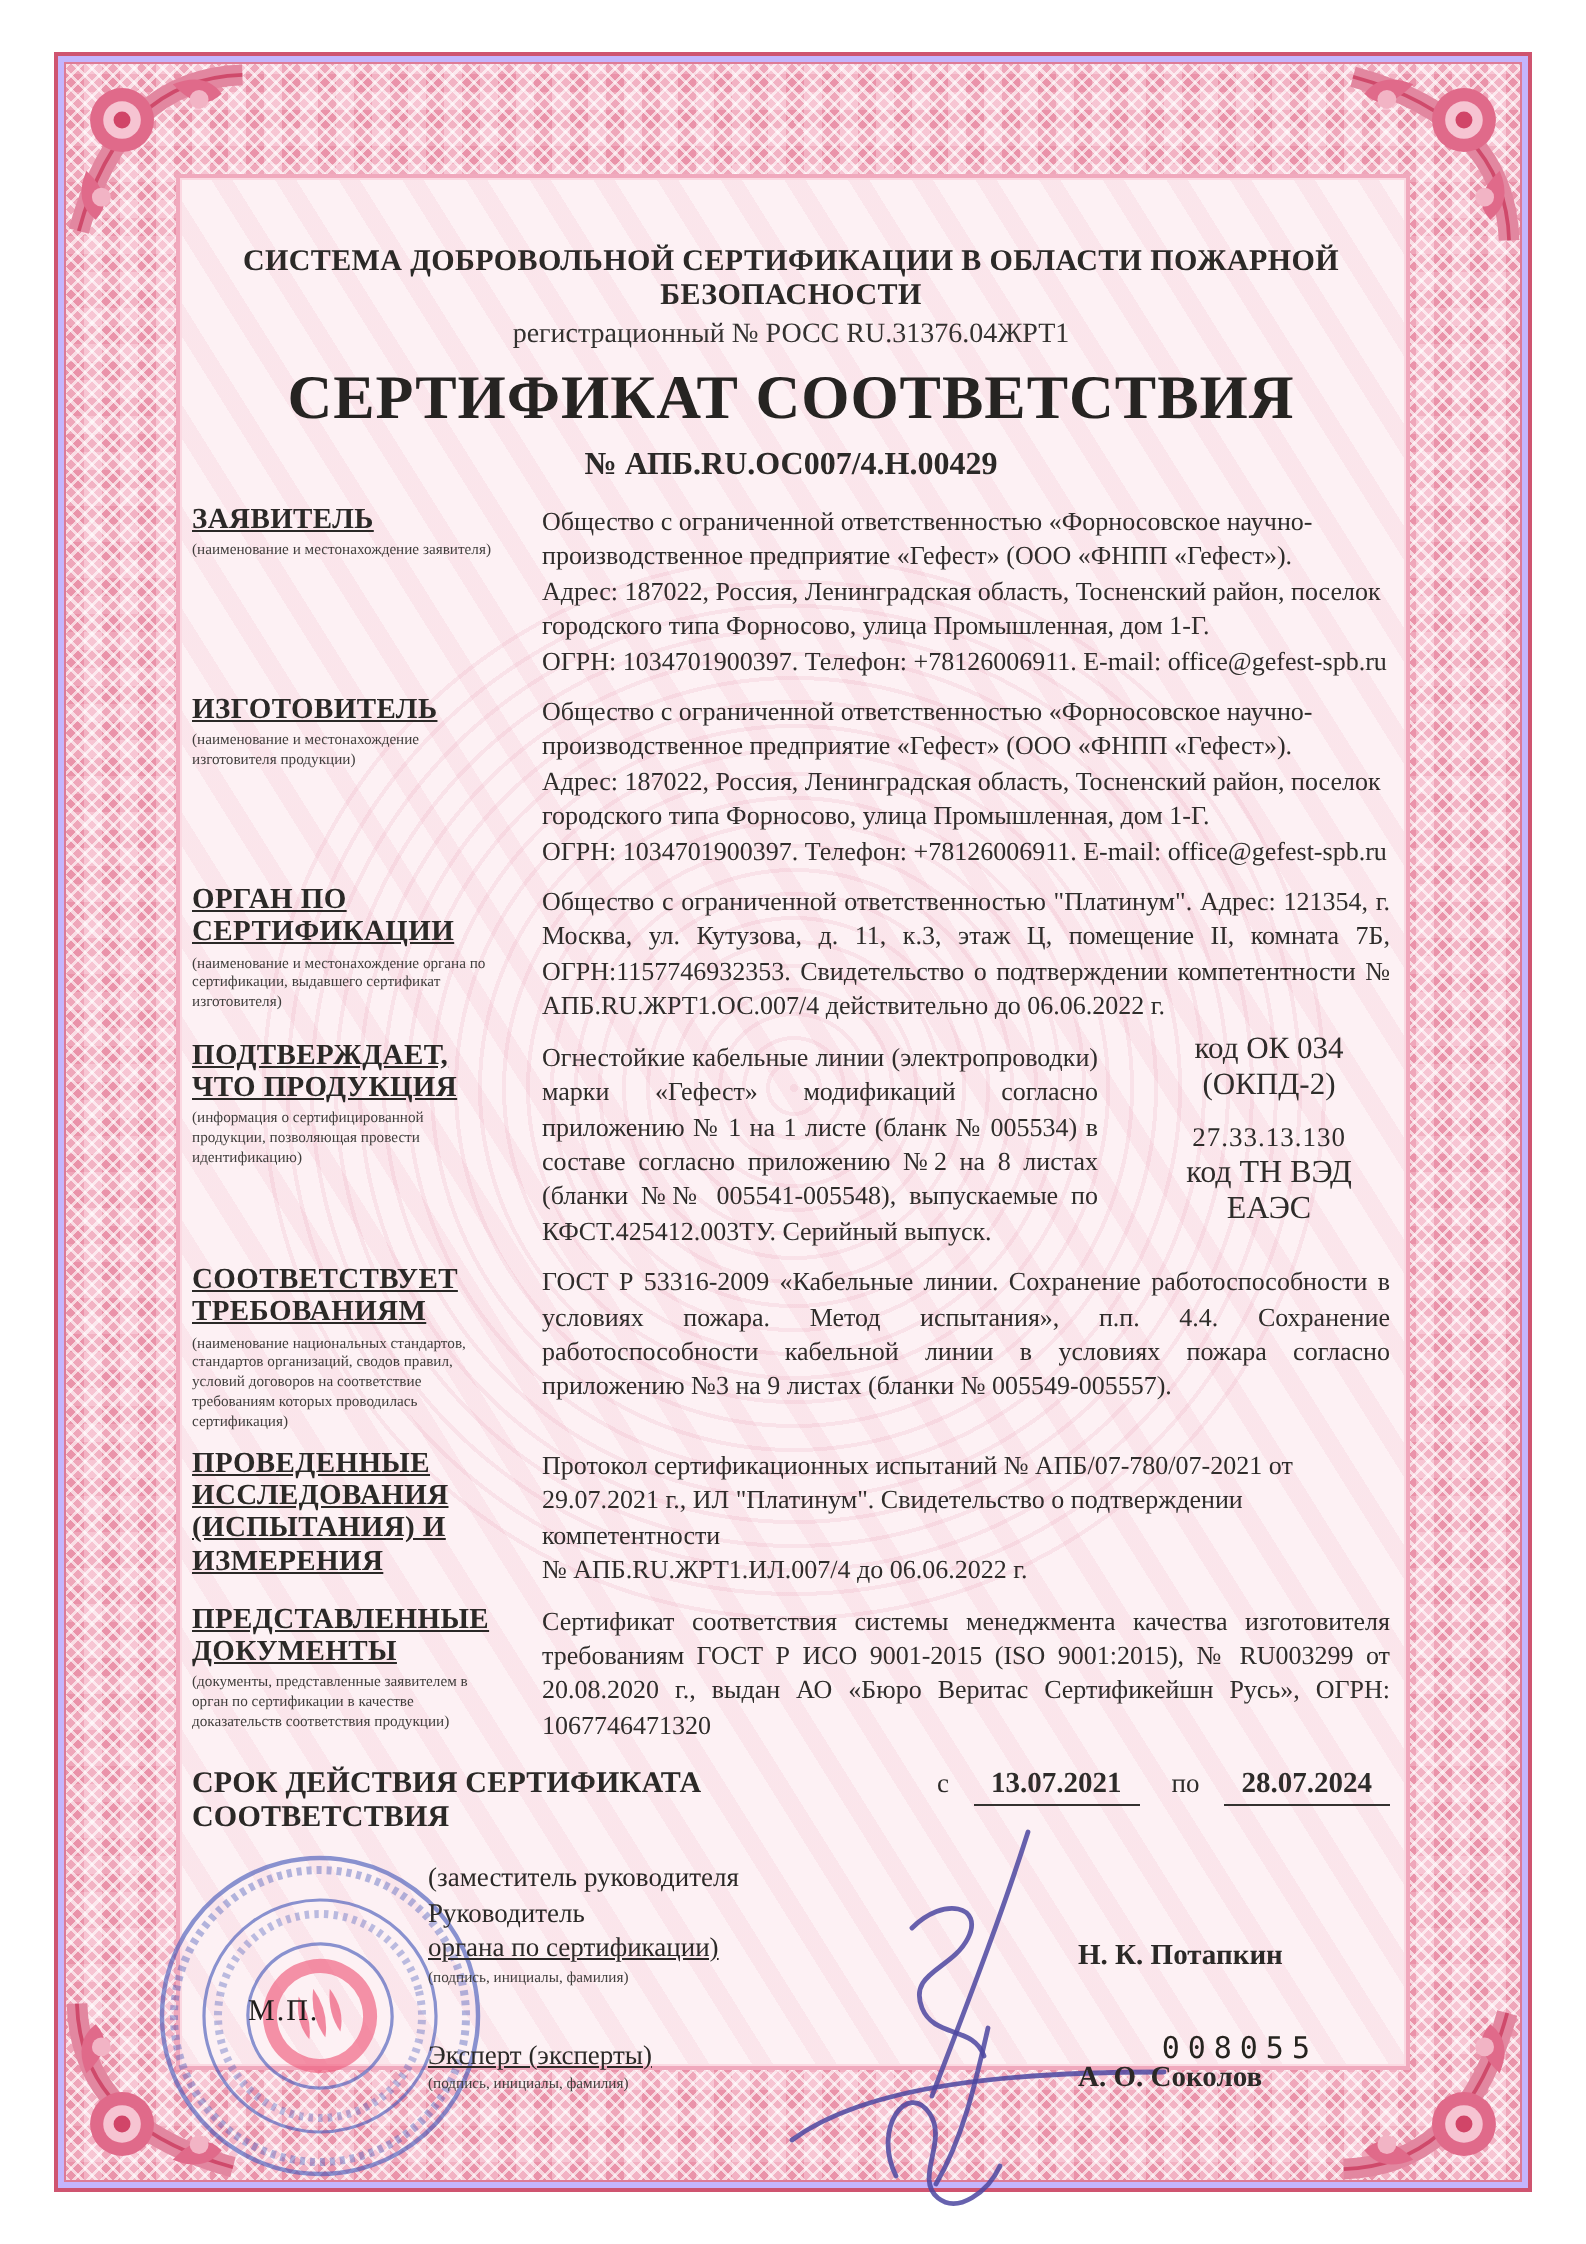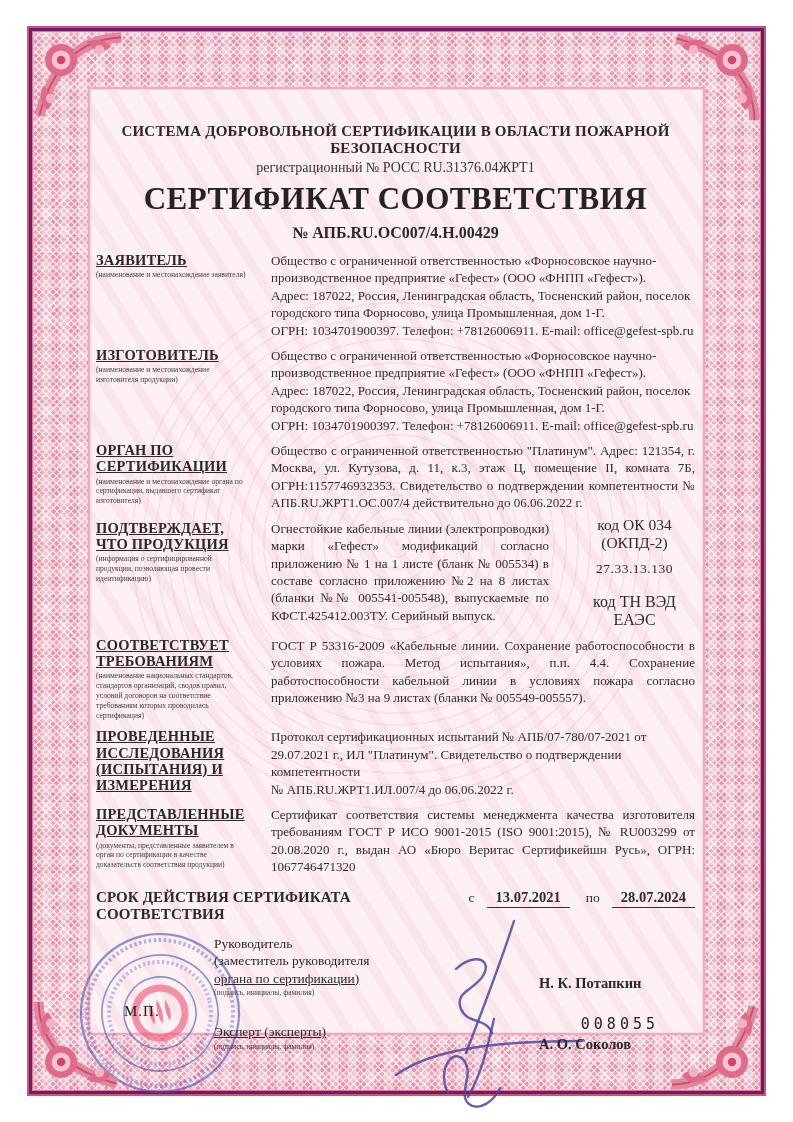--- a/index.html
+++ b/index.html
@@ -6,21 +6,21 @@
   body{
     width:793px;height:1122px;background:#ffffff;
     font-family:"Liberation Serif", serif;
     color:#2e2c2a;position:relative;overflow:hidden;
   }
   .page{position:absolute;inset:0;background:#ffffff;}
 
   
   .frame{
     position:absolute;left:27px;top:26px;right:27px;bottom:26px;
-    border:2px solid #cf5470;padding:3px;background:#701a75;
+    border:2px solid #cf5470;padding:3px;background:#c4b5fd;
   }
   .band{
     position:absolute;inset:3px;
     background-color:#f3adc1;
     background-image:
       repeating-linear-gradient(45deg, rgba(255,255,255,.62) 0 1.5px, rgba(255,255,255,0) 1.5px 5px),
       repeating-linear-gradient(135deg, rgba(255,255,255,.62) 0 1.5px, rgba(255,255,255,0) 1.5px 5px),
       repeating-linear-gradient(90deg, rgba(208,74,104,.16) 0 9px, rgba(255,255,255,.18) 9px 18px),
       repeating-linear-gradient(0deg, rgba(208,74,104,.12) 0 9px, rgba(255,255,255,.14) 9px 18px);
     border:1px solid #dd7b96;
@@ -57,21 +57,21 @@
   .section.product{grid-template-columns:150px 278px 1fr;}
   .sec-label{line-height:1.12;}
   .lbl{display:block;font-weight:bold;font-size:14.5px;text-decoration:underline;letter-spacing:.2px;color:#2b2927;}
   .note{display:block;font-size:7.6px;line-height:1.3;margin-top:2px;color:#403e3c;}
   .sec-body{font-size:13px;line-height:1.34;color:#2f2d2b;white-space:pre-line;}
   .just{text-align:justify;}
 
   .codes{text-align:center;padding-top:0;}
   .code-l1{font-size:15.5px;margin-top:-4px;}
   .code-l2{font-size:13.5px;margin-top:9px;letter-spacing:.5px;}
-  .code-l3{font-size:16px;margin-top:16px;}
+  .code-l3{font-size:16px;margin-top:1px;}
 
   .validity{display:flex;align-items:baseline;margin:13px 0 6px;}
   .validity .v-label{font-weight:bold;font-size:15px;letter-spacing:.1px;color:#2b2927;}
   .validity .v-word{font-size:13.5px;margin-left:16px;}
   .validity .v-date{font-weight:bold;font-size:14.5px;margin-left:12px;
     border-bottom:1.5px solid #343230;padding:0 9px 1px;}
 
   
   .signing{position:relative;height:168px;margin-top:2px;}
   .stamp{position:absolute;left:-34px;top:-4px;width:196px;height:176px;opacity:.88;}
@@ -252,22 +252,22 @@
                 <circle cx="98" cy="88" r="25" fill="none" stroke="#ef5d7d" stroke-width="7" stroke-opacity="0.75"></circle>
                 <path d="M90,76 q-5,12 0,22 q4,-10 0,-22" fill="#ef5d7d" fill-opacity="0.8"></path>
                 <path d="M98,74 q-5,13 0,25 q5,-12 0,-25" fill="#ef5d7d" fill-opacity="0.8"></path>
                 <path d="M106,76 q-4,12 0,22 q5,-10 0,-22" fill="#ef5d7d" fill-opacity="0.8"></path>
               </g>
             </svg>
 
             <div class="mp">М.П.</div>
 
             <div class="roles">
+              <div class="role-line">(заместитель руководителя</div>
               <div class="role-line">Руководитель</div>
-              <div class="role-line">(заместитель руководителя</div>
               <div class="role-line role-underline">органа по сертификации)</div>
               <div class="sig-note">(подпись, инициалы, фамилия)</div>
               <div class="expert-block">
                 <div class="role-line role-underline">Эксперт (эксперты)</div>
                 <div class="sig-note">(подпись, инициалы, фамилия)</div>
               </div>
             </div>
 
             <svg class="sigs" viewBox="0 0 210 195">
               <g fill="none" stroke="#4c46a0" stroke-width="2.4" stroke-linecap="round" stroke-opacity="0.85">

